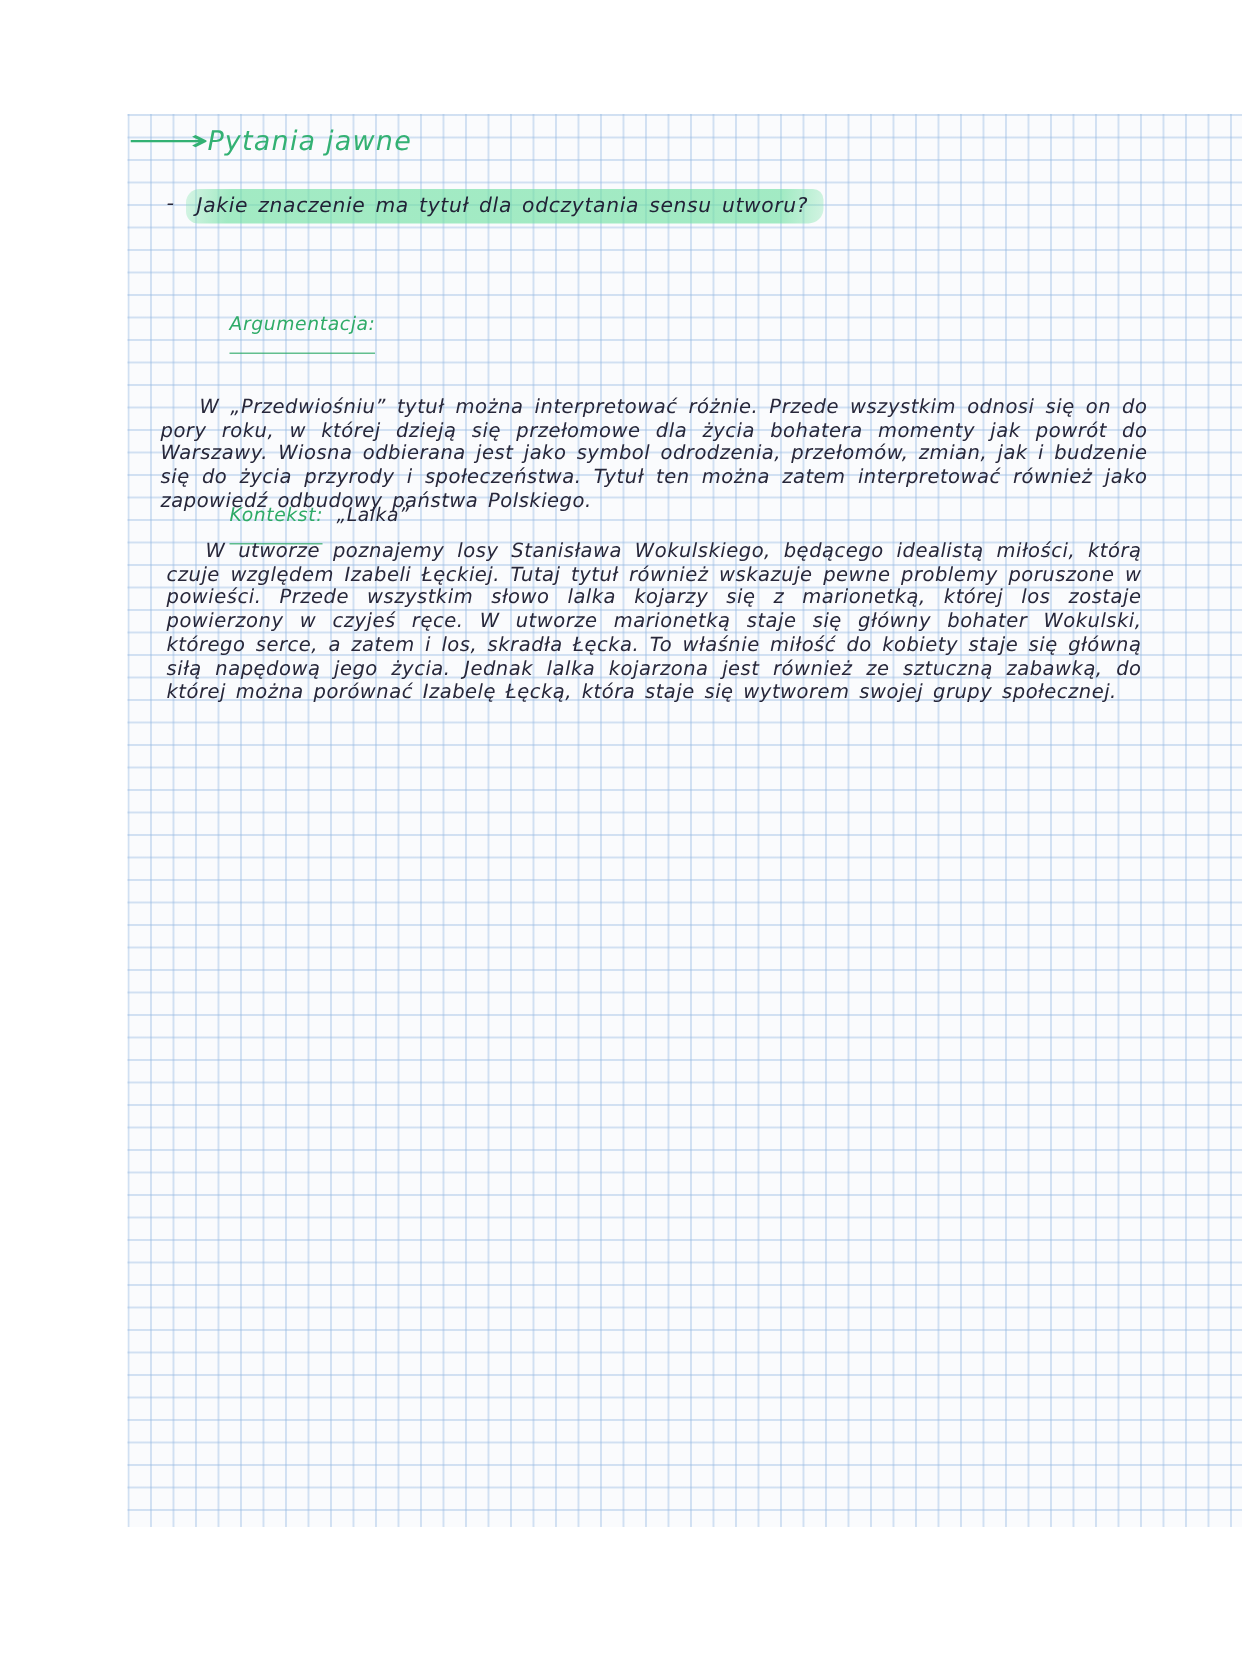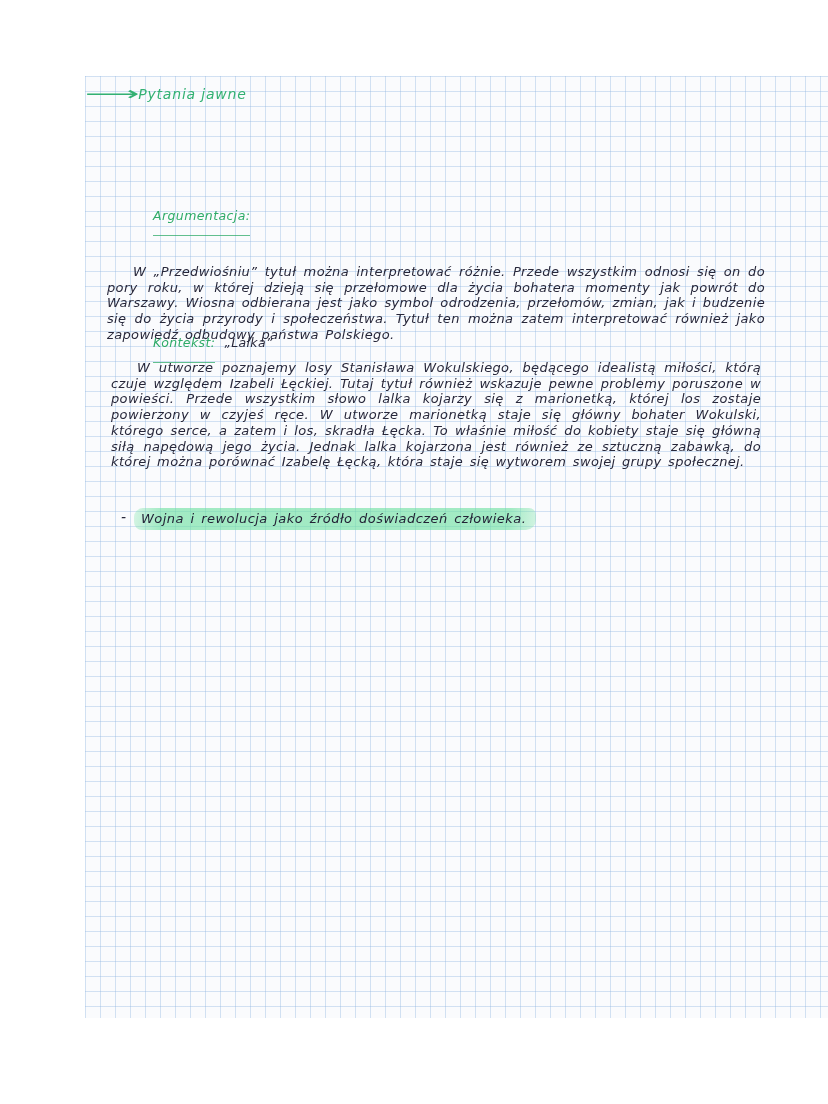--- a/index.html
+++ b/index.html
@@ -46,21 +46,21 @@
     font-style:normal;
     transform:scaleX(2.0);
     transform-origin:left center;
     margin-right:26px;
     line-height:1;
   }
   .page-title{
     font-family:"DejaVu Sans", sans-serif;
     font-style:italic;
     color:#33b173;
-    font-size:14px;
+    font-size:18px;
     letter-spacing:.8px;
   }
 
   .q{ position:absolute; white-space:nowrap; }
   .dash{
     font-style:italic;
     color:#27273a;
     font-size:14px;
     margin-right:8px;
     vertical-align:1px;
@@ -115,32 +115,32 @@
 <body>
 
 <div class="canvas">
   <div class="paper">
 
     <div class="title-row">
       <span class="arrow">⟶</span>
       <span class="page-title">Pytania jawne</span>
     </div>
 
+    <div class="q q1">
+      <span class="dash">-</span><span class="hl q-text">Jakie znaczenie ma tytuł dla odczytania sensu utworu?</span>
+    </div>
 
 
     <div class="label arg-label">
       <span class="green underline">Argumentacja:</span>
     </div>
 
     <p class="hand para arg">W „Przedwiośniu” tytuł można interpretować różnie. Przede wszystkim odnosi się on do pory roku, w której dzieją się przełomowe dla życia bohatera momenty jak powrót do Warszawy. Wiosna odbierana jest jako symbol odrodzenia, przełomów, zmian, jak i budzenie się do życia przyrody i społeczeństwa. Tytuł ten można zatem interpretować również jako zapowiedź odbudowy państwa Polskiego.</p>
 
     <div class="label ctx-label">
       <span class="green underline">Kontekst:</span><span class="ctx-title hand">„Lalka”</span>
     </div>
 
     <p class="hand para ctx">W utworze poznajemy losy Stanisława Wokulskiego, będącego idealistą miłości, którą czuje względem Izabeli Łęckiej. Tutaj tytuł również wskazuje pewne problemy poruszone w powieści. Przede wszystkim słowo lalka kojarzy się z marionetką, której los zostaje powierzony w czyjeś ręce. W utworze marionetką staje się główny bohater Wokulski, którego serce, a zatem i los, skradła Łęcka. To właśnie miłość do kobiety staje się główną siłą napędową jego życia. Jednak lalka kojarzona jest również ze sztuczną zabawką, do której można porównać Izabelę Łęcką, która staje się wytworem swojej grupy społecznej.</p>
 
-    <div class="q q2">
-      <span class="dash">-</span><span class="hl q-text">Wojna i rewolucja jako źródło doświadczeń człowieka.</span>
-    </div>
 
   </div>
 </div>
 
 </body></html>

